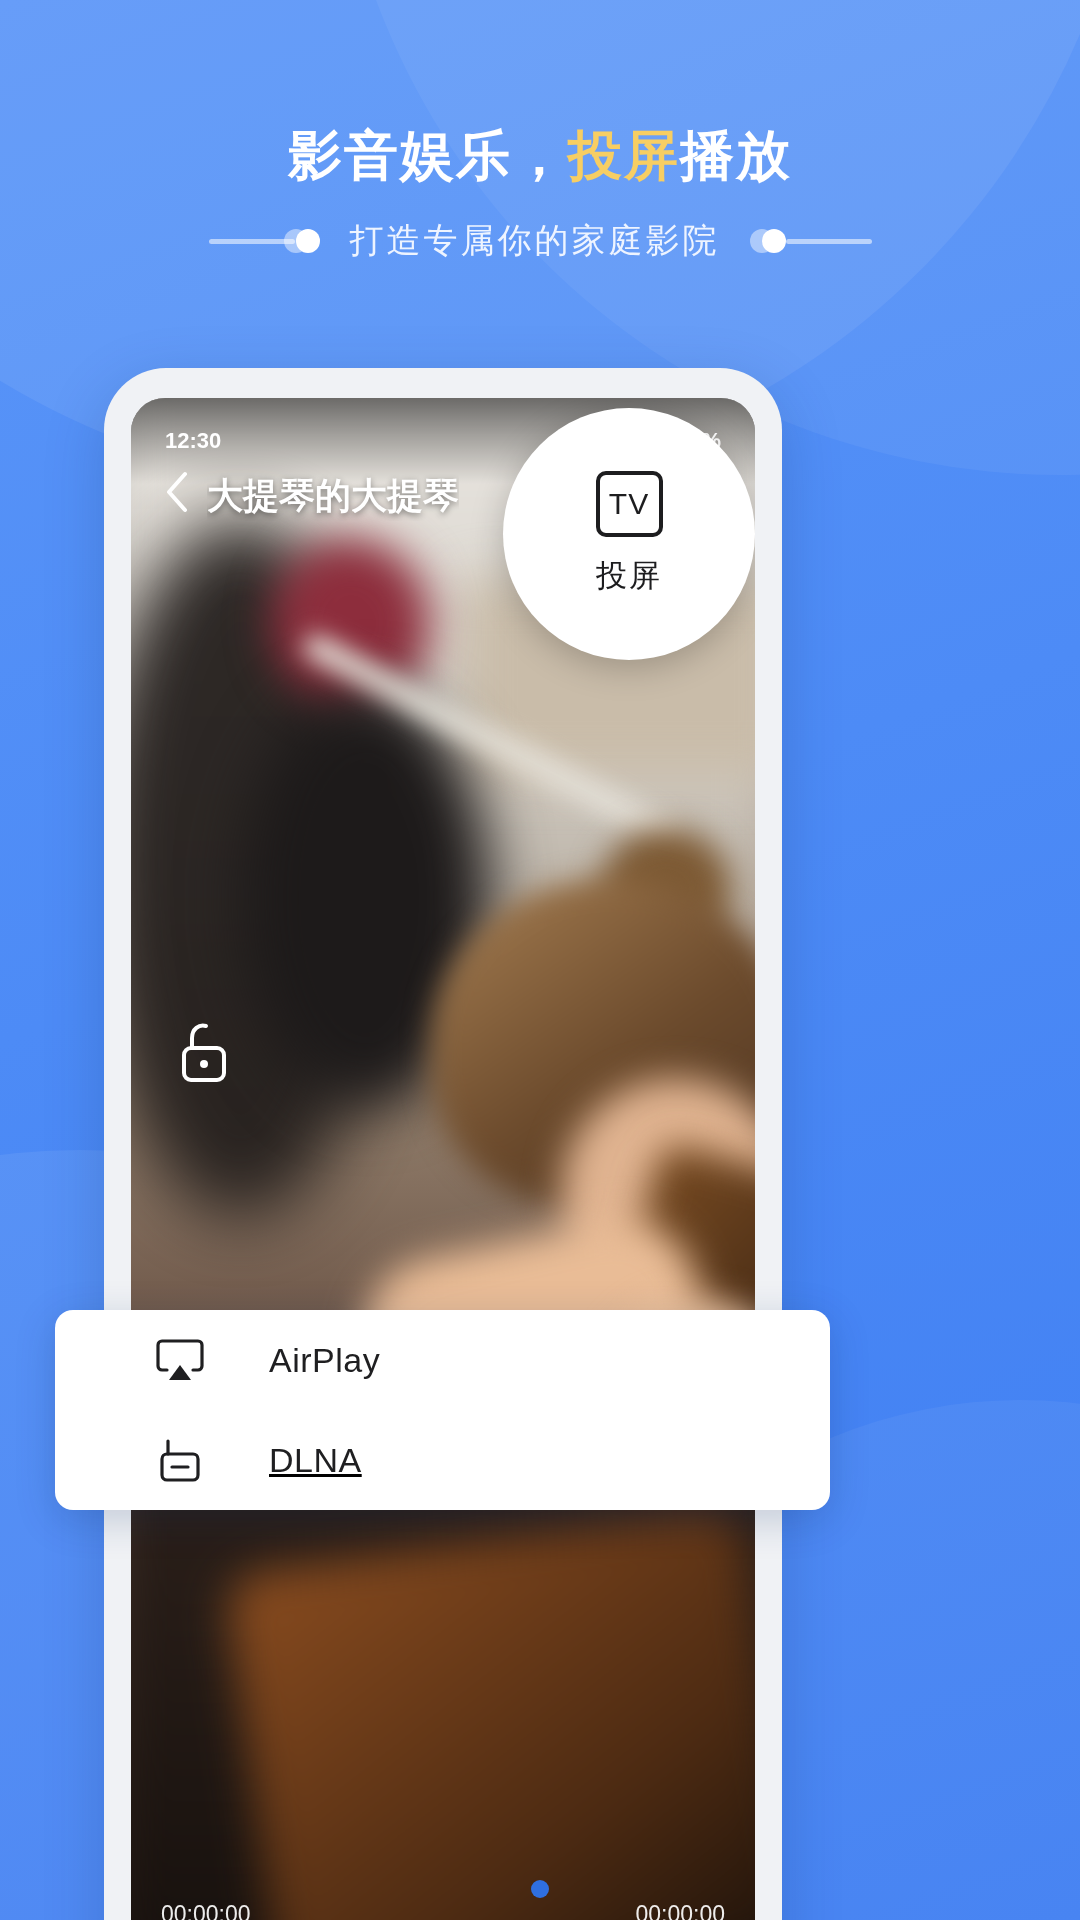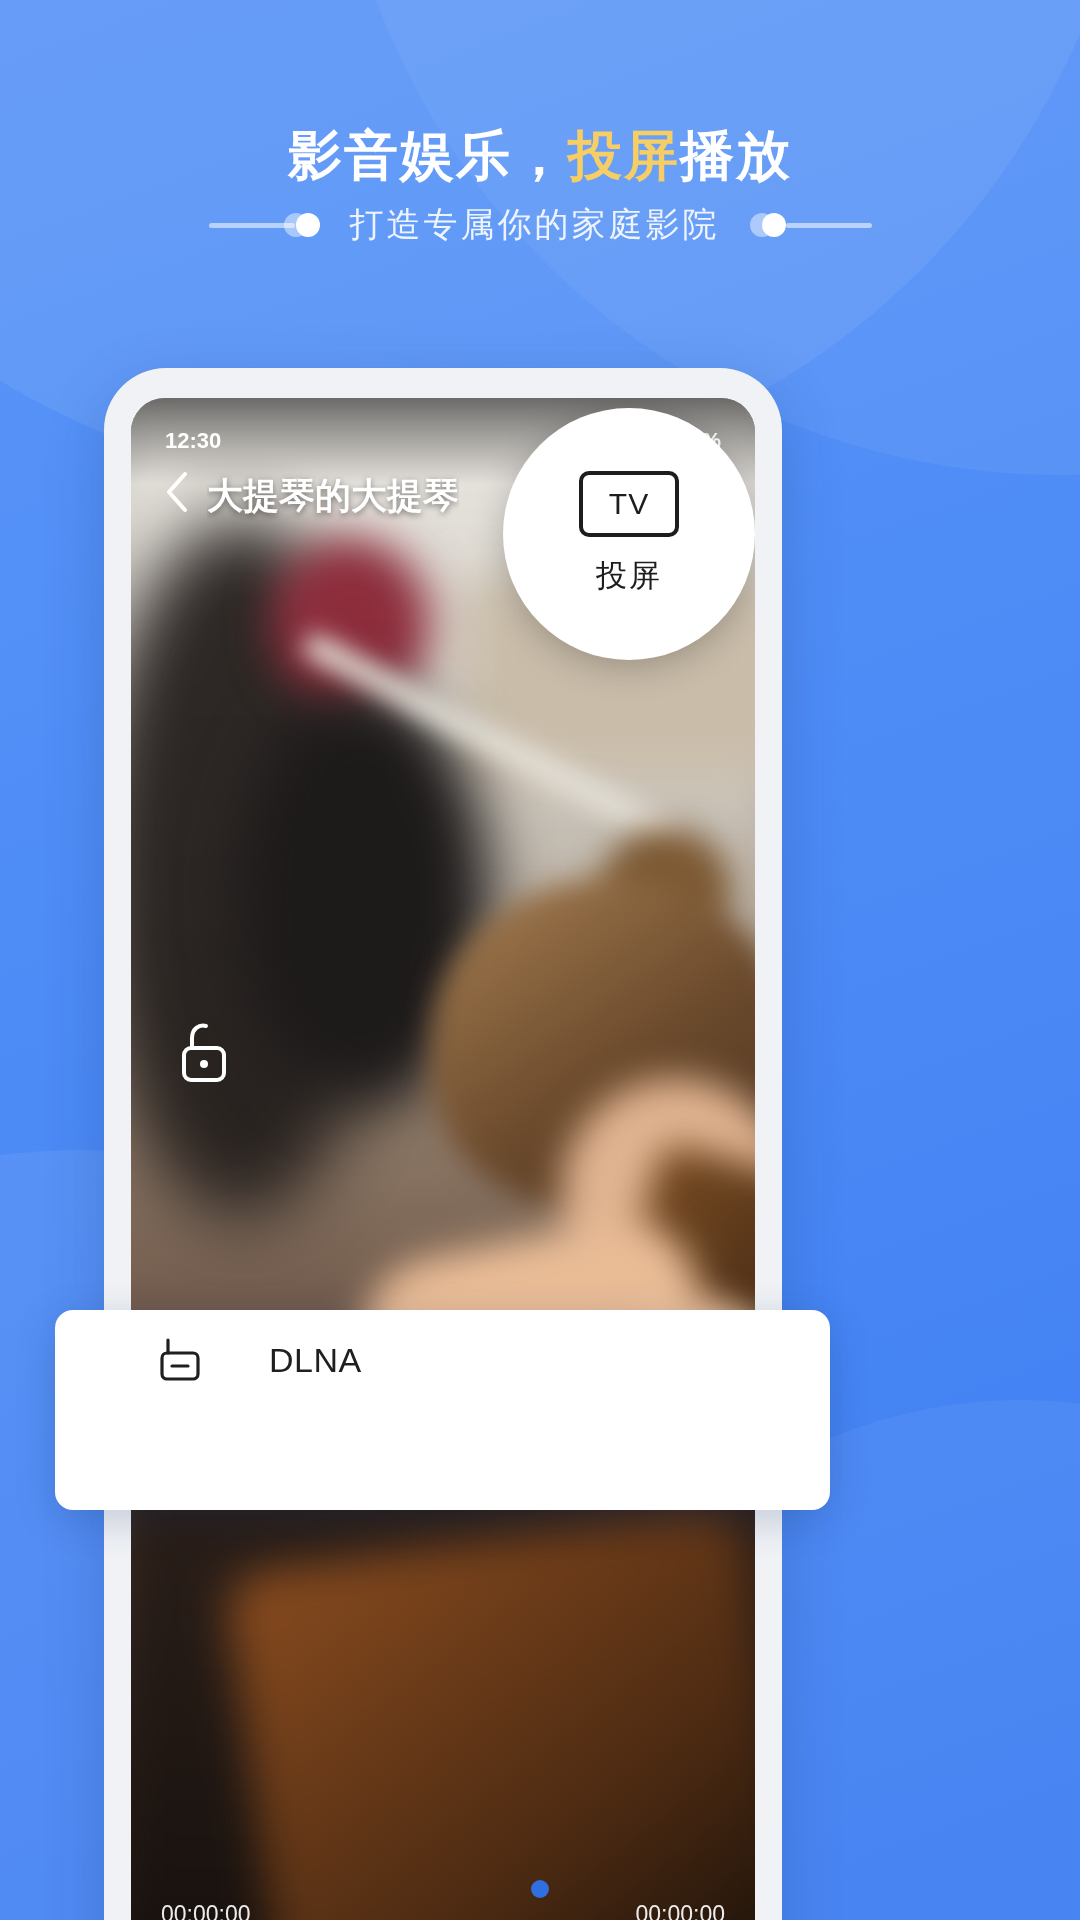--- a/index.html
+++ b/index.html
@@ -59,21 +59,21 @@
     font-size: 54px;
     font-weight: bold;
     color: #ffffff;
     letter-spacing: 2px;
     line-height: 1.0;
     white-space: nowrap;
   }
   .headline .accent { color: #f7ce63; }
 
   .subline {
-    margin-top: 20px;
+    margin-top: 36px;
     display: flex;
     align-items: center;
     justify-content: center;
     gap: 16px;
   }
   .sub-deco { display: flex; align-items: center; }
   .sub-deco .bar {
     width: 86px; height: 5px;
     background: rgba(255,255,255,0.55);
     border-radius: 3px;
@@ -252,21 +252,21 @@
     width: 252px; height: 252px;
     border-radius: 50%;
     background: #ffffff;
     box-shadow: 0 8px 34px rgba(0,0,0,0.22);
     display: flex; flex-direction: column;
     align-items: center; justify-content: center;
     gap: 18px;
     z-index: 8;
   }
   .tv-icon {
-    width: 100px; height: 66px;
+    width: 67px; height: 66px;
     border: 4px solid #1d1d1f;
     border-radius: 10px;
     display: flex; align-items: center; justify-content: center;
     font-size: 30px; font-weight: 500;
     color: #1d1d1f;
     letter-spacing: 1px;
   }
   .spotlight-label {
     font-size: 31px;
     color: #1d1d1f;
@@ -412,20 +412,29 @@
     <div class="spotlight">
       <span class="tv-icon">TV</span>
       <span class="spotlight-label">投屏</span>
     </div>
 
   </div>
 </div>
 
 <div class="cast-sheet">
 
+  <div class="cast-row">
+    <span class="cast-icon">
+      <svg width="50" height="46" viewBox="0 0 50 46" fill="none">
+        <path d="M12 33 H7 a4 4 0 0 1 -4 -4 V8 a4 4 0 0 1 4 -4 h36 a4 4 0 0 1 4 4 v21 a4 4 0 0 1 -4 4 h-5" stroke="#1f1f21" stroke-width="3.2" stroke-linecap="round" stroke-linejoin="round"></path>
+        <path d="M25 28 L36 43 H14 Z" fill="#1f1f21"></path>
+      </svg>
+    </span>
+    <span class="cast-label">AirPlay</span>
+  </div>
 
   <div class="cast-row">
     <span class="cast-icon">
       <svg width="50" height="50" viewBox="0 0 50 50" fill="none">
         <rect x="7" y="18" width="36" height="26" rx="5" stroke="#1f1f21" stroke-width="3.2"></rect>
         <line x1="17" y1="31" x2="33" y2="31" stroke="#1f1f21" stroke-width="3.2" stroke-linecap="round"></line>
         <line x1="13" y1="18" x2="13" y2="5" stroke="#1f1f21" stroke-width="3.2" stroke-linecap="round"></line>
       </svg>
     </span>
     <span class="cast-label">DLNA</span>

